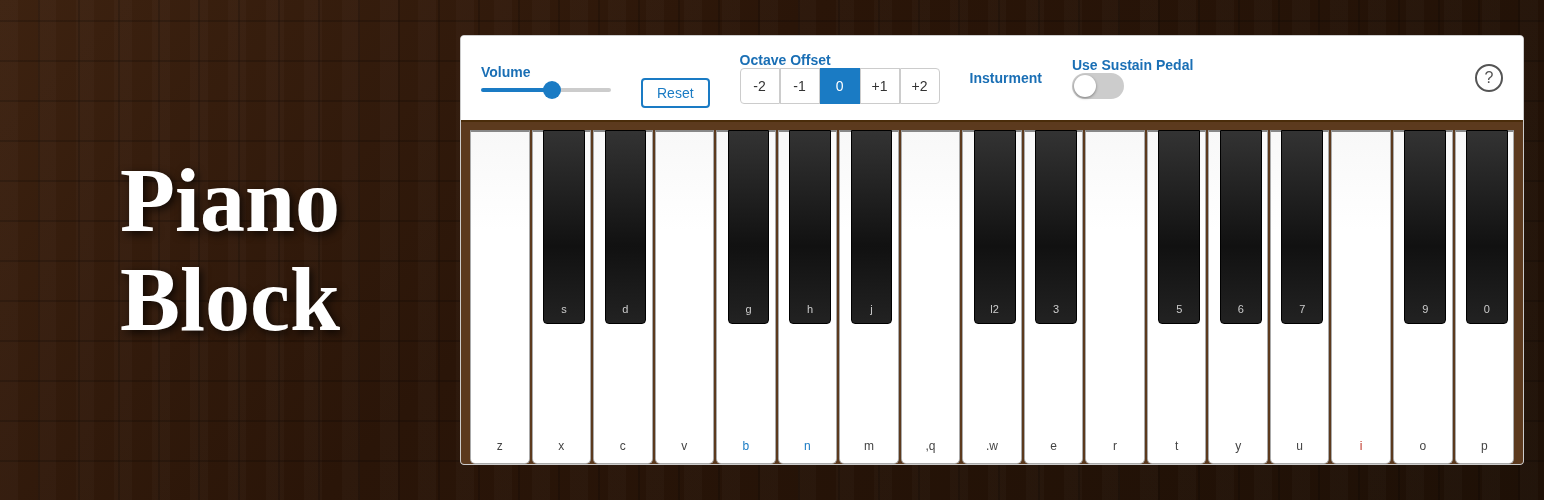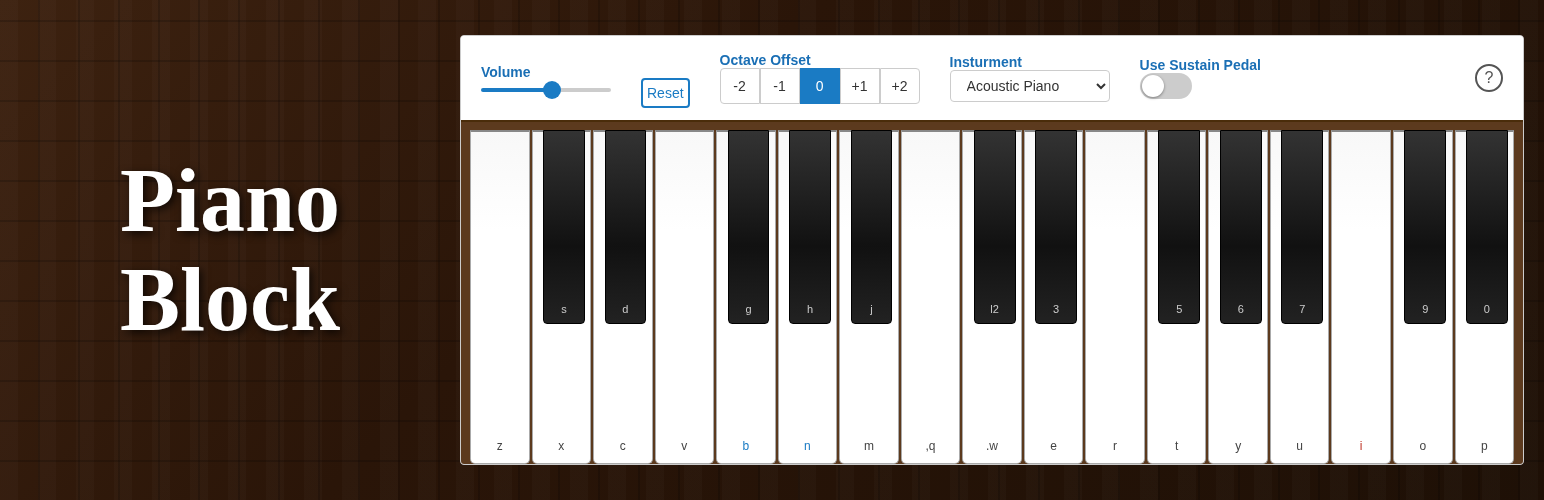--- a/index.html
+++ b/index.html
@@ -104,21 +104,21 @@
       appearance: none;
       width: 18px;
       height: 18px;
       background: #1a7bc4;
       border-radius: 50%;
       cursor: pointer;
     }
 
     
     .reset-btn {
-      padding: 5px 4px;
+      padding: 5px 14px;
       border: 2px solid #1a7bc4;
       background: white;
       color: #1a7bc4;
       border-radius: 4px;
       font-size: 14px;
       cursor: pointer;
     }
 
     
     .octave-buttons {
@@ -291,27 +291,20 @@
         <button class="octave-btn">-2</button>
         <button class="octave-btn">-1</button>
         <button class="octave-btn active">0</button>
         <button class="octave-btn">+1</button>
         <button class="octave-btn">+2</button>
       </div>
     </div>
 
     <div class="control-group">
       <span class="control-label">Insturment</span>
-      <select class="instrument-select">
-        <option>Acoustic Piano</option>
-        <option>Electric Piano</option>
-        <option>Organ</option>
-        <option>Strings</option>
-        <option>Guitar</option>
-      </select>
     </div>
 
     <div class="control-group sustain-group">
       <span class="control-label">Use Sustain Pedal</span>
       <div class="toggle-switch">
         <div class="toggle-knob"></div>
       </div>
     </div>
 
     <div class="help-icon">?</div>

